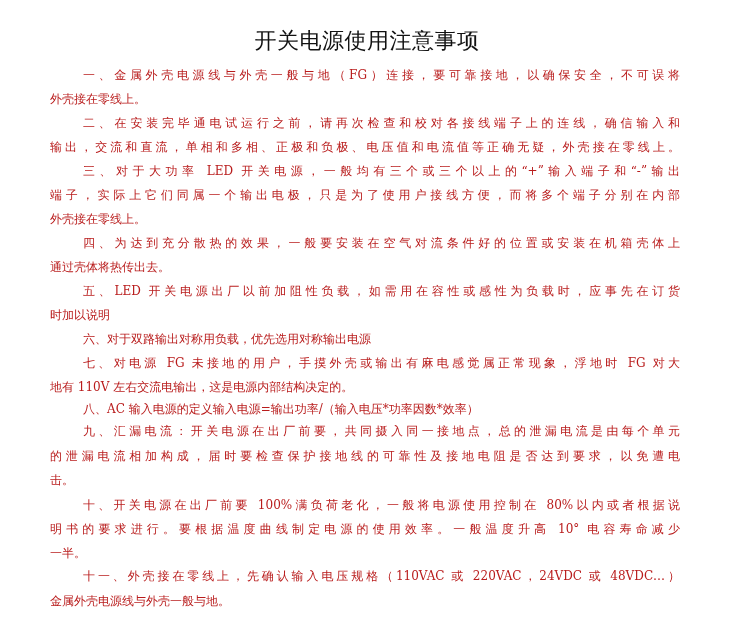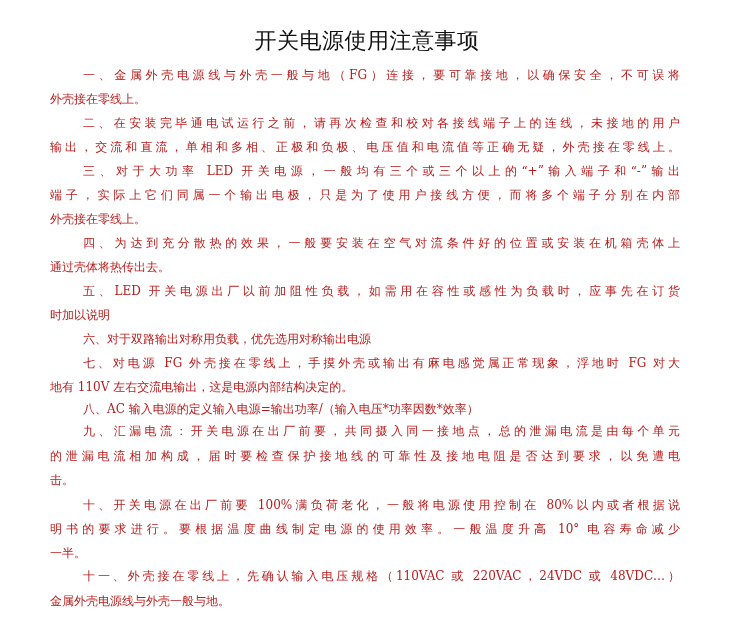--- a/index.html
+++ b/index.html
@@ -53,21 +53,21 @@
 
 <div class="doc">
   <div class="title">开关电源使用注意事项</div>
 
   <div>
     <div class="line first" style="top:63px">一、金属外壳电源线与外壳一般与地（FG）连接，要可靠接地，以确保安全，不可误将</div>
     <div class="line last" style="top:87px">外壳接在零线上。</div>
   </div>
 
   <div>
-    <div class="line first" style="top:111px">二、在安装完毕通电试运行之前，请再次检查和校对各接线端子上的连线，未接地的用户</div>
+    <div class="line first" style="top:111px">二、在安装完毕通电试运行之前，请再次检查和校对各接线端子上的连线，确信输入和</div>
     <div class="line last" style="top:135px; text-align-last: justify;">输出，交流和直流，单相和多相、正极和负极、电压值和电流值等正确无疑，外壳接在零线上。</div>
   </div>
 
   <div>
     <div class="line first" style="top:159px">三、对于大功率 LED 开关电源，一般均有三个或三个以上的“+”输入端子和“-”输出</div>
     <div class="line" style="top:183px">端子，实际上它们同属一个输出电极，只是为了使用户接线方便，而将多个端子分别在内部</div>
     <div class="line last" style="top:207px">外壳接在零线上。</div>
   </div>
 
   <div>
@@ -78,21 +78,21 @@
   <div>
     <div class="line first" style="top:279px">五、LED 开关电源出厂以前加阻性负载，如需用在容性或感性为负载时，应事先在订货</div>
     <div class="line last" style="top:303px">时加以说明</div>
   </div>
 
   <div>
     <div class="line first last" style="top:327px">六、对于双路输出对称用负载，优先选用对称输出电源</div>
   </div>
 
   <div>
-    <div class="line first" style="top:351px">七、对电源 FG 外壳接在零线上，手摸外壳或输出有麻电感觉属正常现象，浮地时 FG 对大</div>
+    <div class="line first" style="top:351px">七、对电源 FG 未接地的用户，手摸外壳或输出有麻电感觉属正常现象，浮地时 FG 对大</div>
     <div class="line last" style="top:375px">地有 110V 左右交流电输出，这是电源内部结构决定的。</div>
   </div>
 
   <div>
     <div class="line first last" style="top:397px">八、AC 输入电源的定义输入电源=输出功率/（输入电压*功率因数*效率）</div>
   </div>
 
   <div>
     <div class="line first" style="top:419px">九、汇漏电流：开关电源在出厂前要，共同摄入同一接地点，总的泄漏电流是由每个单元</div>
     <div class="line" style="top:444px">的泄漏电流相加构成，届时要检查保护接地线的可靠性及接地电阻是否达到要求，以免遭电</div>

